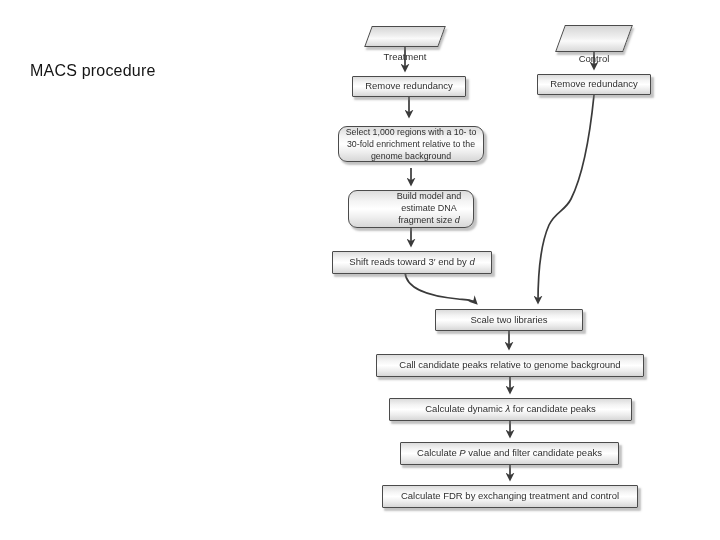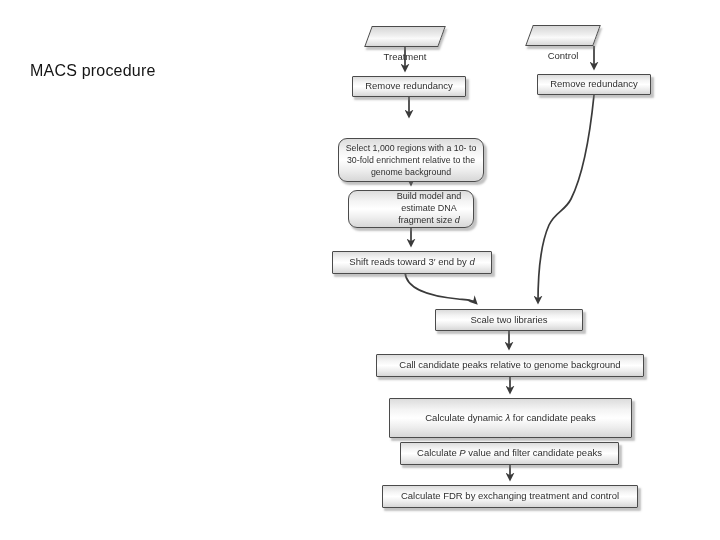--- a/index.html
+++ b/index.html
@@ -52,29 +52,29 @@
     position:absolute;inset:0;
     transform:skewX(-20deg);
     border:1.3px solid var(--box-border);
     background:linear-gradient(180deg,#d6d6d6 0%,#efefef 45%,#fafafa 60%,#d9d9d9 100%);
     box-shadow:2.5px 3px 2px var(--shadow);
   }
   .para-label{position:relative;z-index:1;font-size:9.5px;color:var(--node-text);margin-top:40px;}
   .var{font-style:italic;}
   
   #n-treatment{left:368px;top:26px;width:74px;height:21px;}
-  #n-control{left:529px;top:25px;width:68px;height:21px;}
+  #n-control{left:560px;top:25px;width:68px;height:27px;}
   #n-remove1{left:352px;top:76px;width:114px;height:21px;}
   #n-remove2{left:537px;top:74px;width:114px;height:21px;}
-  #n-select{left:338px;top:138px;width:146px;height:44px;}
+  #n-select{left:338px;top:126px;width:146px;height:36px;}
   #n-build{left:348px;top:190px;width:126px;height:38px;padding-left:42px;}
   #n-shift{left:332px;top:251px;width:160px;height:23px;}
   #n-scale{left:435px;top:309px;width:148px;height:22px;justify-content:center;}
   #n-call{left:376px;top:354px;width:268px;height:23px;}
-  #n-lambda{left:389px;top:398px;width:243px;height:40px;}
+  #n-lambda{left:389px;top:398px;width:243px;height:23px;}
   #n-pvalue{left:400px;top:442px;width:219px;height:23px;}
   #n-fdr{left:382px;top:485px;width:256px;height:23px;}
 </style>
 </head>
 <body>
 
 <div class="canvas">
 
   <div class="title">MACS procedure</div>
 

